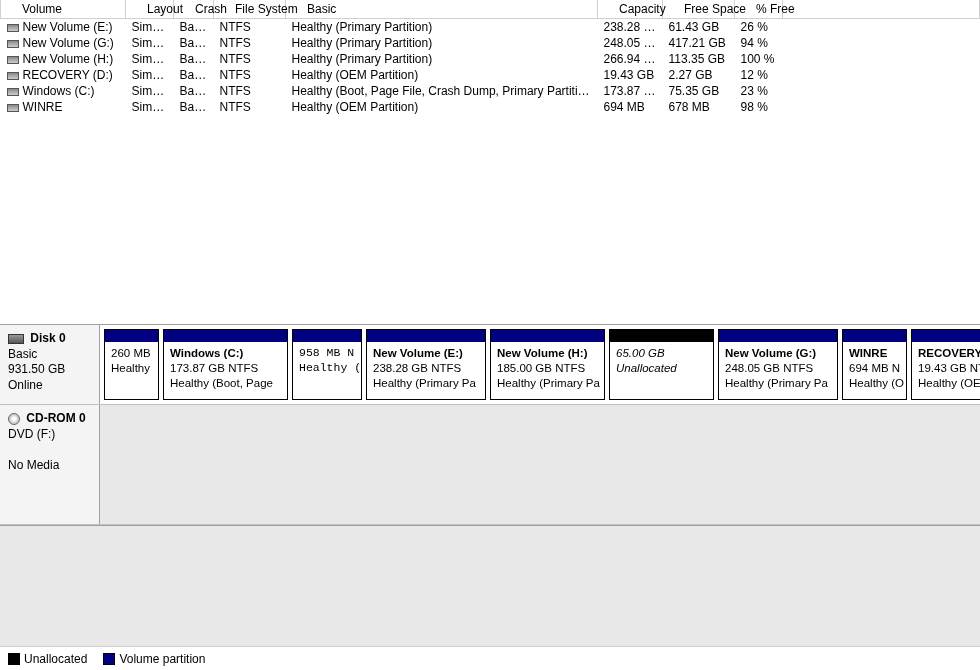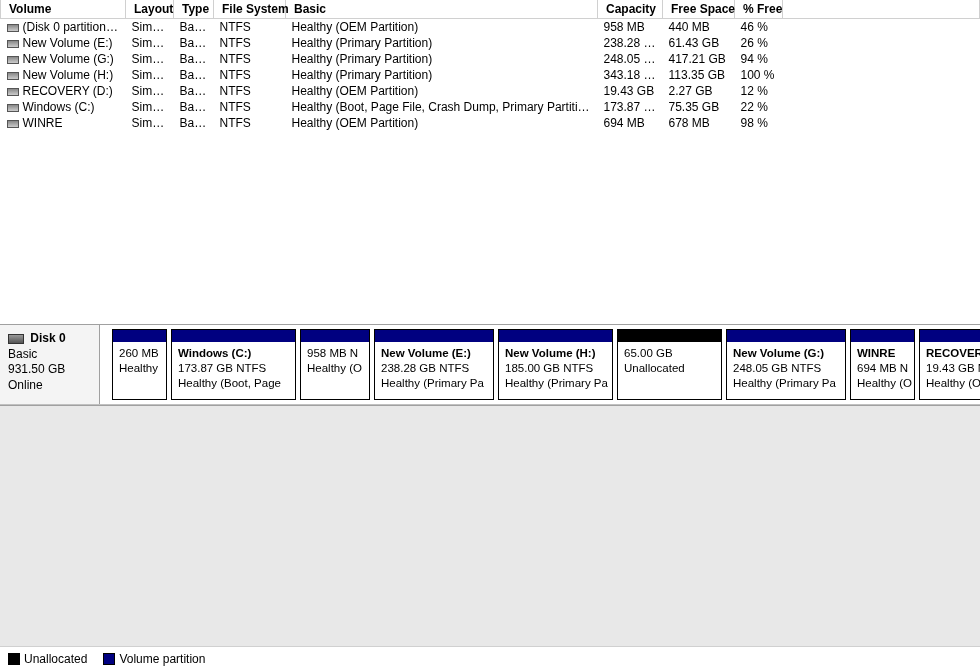--- a/index.html
+++ b/index.html
@@ -20,22 +20,22 @@
     overflow: auto;
     border-bottom: 1px solid #a0a0a0;
   }
   table.vol-table {
     border-collapse: collapse;
     width: 100%;
     table-layout: fixed;
   }
   table.vol-table th {
     text-align: left;
-    font-weight: bold;
-    padding: 2px 8px;
+    font-weight: normal;
+    padding: 2px 21px;
     border: 1px solid #d0d0d0;
     border-top: none;
     background: #fff;
     white-space: nowrap;
   }
   table.vol-table td {
     padding: 1px 6px;
     white-space: nowrap;
     overflow: hidden;
     text-overflow: ellipsis;
@@ -50,21 +50,20 @@
     vertical-align: middle;
   }
   .mid-pane {
     flex: 0 0 auto;
     border-bottom: 1px solid #a0a0a0;
   }
   .disk-row {
     display: flex;
     border-bottom: 1px solid #c0c0c0;
     min-height: 80px;
-    gap: 8px;
   }
   .disk-label {
     flex: 0 0 100px;
     padding: 6px 8px;
     border-right: 1px solid #a0a0a0;
     background: #f4f4f4;
     line-height: 1.3;
   }
   .disk-label .disk-icon {
     display: inline-block;
@@ -151,42 +150,31 @@
       <col style="width:312px">
         <col style="width:65px">
         <col style="width:72px">
         <col style="width:48px">
         <col>
     </colgroup>
     <thead>
       <tr>
         <th>Volume</th>
         <th>Layout</th>
-        <th>Type</th>
+        <th>Crash</th>
         <th>File System</th>
         <th>Basic</th>
         <th>Capacity</th>
         <th>Free Space</th>
         <th>% Free</th>
         <th></th>
       </tr>
     </thead>
     <tbody id="vol-body">
         <tr>
-          <td><span class="vol-icon"></span><span>(Disk 0 partition 4)</span></td>
-          <td>Simple</td>
-          <td>Basic</td>
-          <td>NTFS</td>
-          <td>Healthy (OEM Partition)</td>
-          <td>958 MB</td>
-          <td>440 MB</td>
-          <td>46 %</td>
-          <td></td>
-        </tr>
-        <tr>
           <td><span class="vol-icon"></span><span>New Volume (E:)</span></td>
           <td>Simple</td>
           <td>Basic</td>
           <td>NTFS</td>
           <td>Healthy (Primary Partition)</td>
           <td>238.28 GB</td>
           <td>61.43 GB</td>
           <td>26 %</td>
           <td></td>
         </tr>
@@ -200,21 +188,21 @@
           <td>417.21 GB</td>
           <td>94 %</td>
           <td></td>
         </tr>
         <tr>
           <td><span class="vol-icon"></span><span>New Volume (H:)</span></td>
           <td>Simple</td>
           <td>Basic</td>
           <td>NTFS</td>
           <td>Healthy (Primary Partition)</td>
-          <td>343.18 GB</td>
+          <td>266.94 GB</td>
           <td>113.35 GB</td>
           <td>100 %</td>
           <td></td>
         </tr>
         <tr>
           <td><span class="vol-icon"></span><span>RECOVERY (D:)</span></td>
           <td>Simple</td>
           <td>Basic</td>
           <td>NTFS</td>
           <td>Healthy (OEM Partition)</td>
@@ -224,21 +212,21 @@
           <td></td>
         </tr>
         <tr>
           <td><span class="vol-icon"></span><span>Windows (C:)</span></td>
           <td>Simple</td>
           <td>Basic</td>
           <td>NTFS</td>
           <td>Healthy (Boot, Page File, Crash Dump, Primary Partition)</td>
           <td>173.87 GB</td>
           <td>75.35 GB</td>
-          <td>22 %</td>
+          <td>23 %</td>
           <td></td>
         </tr>
         <tr>
           <td><span class="vol-icon"></span><span>WINRE</span></td>
           <td>Simple</td>
           <td>Basic</td>
           <td>NTFS</td>
           <td>Healthy (OEM Partition)</td>
           <td>694 MB</td>
           <td>678 MB</td>
@@ -260,51 +248,60 @@
     </div>
     <div class="disk-content" id="disk-parts">
         <div class="part-box" style="flex: 0 0 55px;">
           <div class="part-header hdr-primary"></div>
           <div class="part-body"><span>260 MB</span><br><span>Healthy</span></div>
         </div>
         <div class="part-box" style="flex: 0 0 125px;">
           <div class="part-header hdr-primary"></div>
           <div class="part-body"><b>Windows  (C:)</b><span>173.87 GB NTFS</span><br><span>Healthy (Boot, Page</span></div>
         </div>
-        <div class="part-box" style="flex: 0 0 70px;">
+        <div class="part-box" style="flex: 0 0 70px; font-family: Liberation Mono, monospace;">
           <div class="part-header hdr-primary"></div>
           <div class="part-body"><span>958 MB N</span><br><span>Healthy (O</span></div>
         </div>
         <div class="part-box" style="flex: 0 0 120px;">
           <div class="part-header hdr-primary"></div>
           <div class="part-body"><b>New Volume  (E:)</b><span>238.28 GB NTFS</span><br><span>Healthy (Primary Pa</span></div>
         </div>
         <div class="part-box" style="flex: 0 0 115px;">
           <div class="part-header hdr-primary"></div>
           <div class="part-body"><b>New Volume  (H:)</b><span>185.00 GB NTFS</span><br><span>Healthy (Primary Pa</span></div>
         </div>
-        <div class="part-box" style="flex: 0 0 105px;">
+        <div class="part-box" style="flex: 0 0 105px; font-style: italic;">
           <div class="part-header hdr-unalloc"></div>
           <div class="part-body"><span>65.00 GB</span><br><span>Unallocated</span></div>
         </div>
         <div class="part-box" style="flex: 0 0 120px;">
           <div class="part-header hdr-primary"></div>
           <div class="part-body"><b>New Volume  (G:)</b><span>248.05 GB NTFS</span><br><span>Healthy (Primary Pa</span></div>
         </div>
         <div class="part-box" style="flex: 0 0 65px;">
           <div class="part-header hdr-primary"></div>
           <div class="part-body"><b>WINRE</b><span>694 MB N</span><br><span>Healthy (O</span></div>
         </div>
         <div class="part-box" style="flex: 0 0 100px;">
           <div class="part-header hdr-primary"></div>
           <div class="part-body"><b>RECOVERY  (D:)</b><span>19.43 GB NTFS</span><br><span>Healthy (OEM P</span></div>
         </div>
       </div>
   </div>
 
+  <div class="disk-row cd-row">
+    <div class="disk-label">
+      <span class="cd-icon"></span>
+      <b>CD-ROM 0</b><br>
+      <span>DVD (F:)</span><br><br>
+      <span>No Media</span>
+    </div>
+    <div class="disk-content"></div>
+  </div>
 </div>
 
 <div class="spacer"></div>
 
 <div class="legend">
   <div class="legend-item">
     <span class="swatch sw-unalloc"></span>
     <span>Unallocated</span>
   </div>
   <div class="legend-item">

